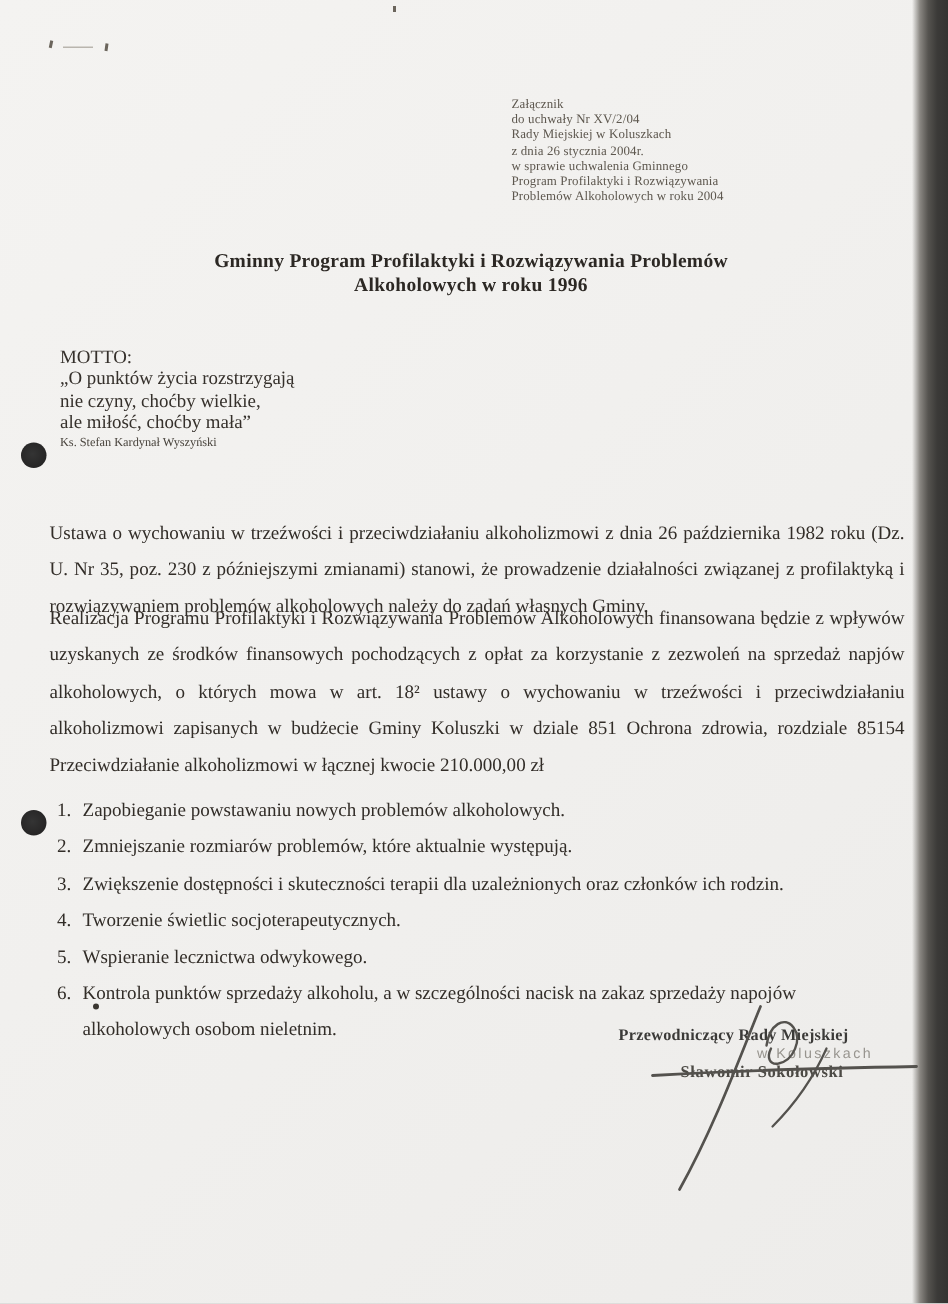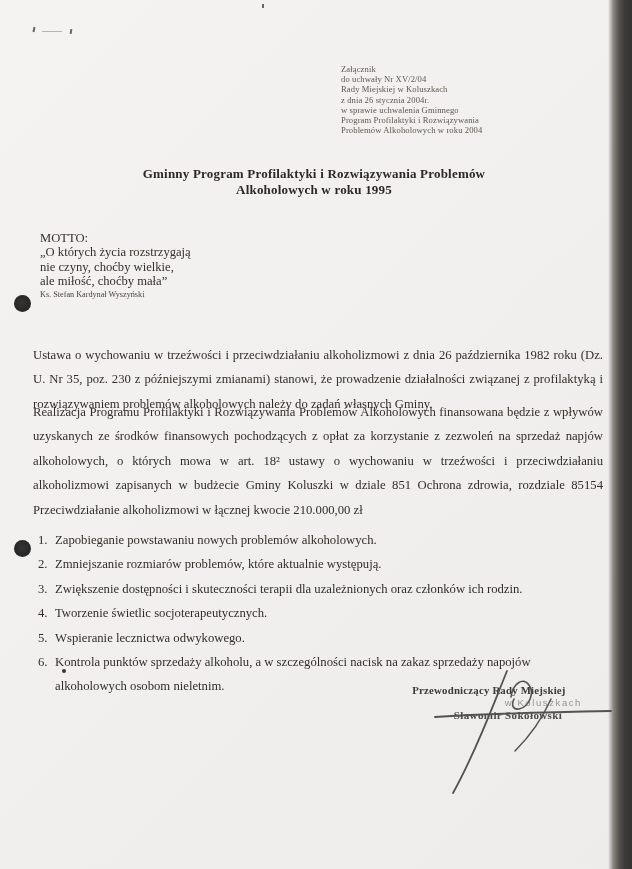--- a/index.html
+++ b/index.html
@@ -122,26 +122,26 @@
     <div>do uchwały Nr XV/2/04</div>
     <div>Rady Miejskiej w Koluszkach</div>
     <div>z dnia 26 stycznia 2004r.</div>
     <div>w sprawie uchwalenia Gminnego</div>
     <div>Program Profilaktyki i Rozwiązywania</div>
     <div>Problemów Alkoholowych w roku 2004</div>
   </div>
 
   <div class="doc-title">
     <div>Gminny Program Profilaktyki i Rozwiązywania Problemów</div>
-    <div>Alkoholowych w roku 1995</div>
+    <div>Alkoholowych w roku 1996</div>
   </div>
 
   <div class="motto">
     <div>MOTTO:</div>
-    <div>„O których życia rozstrzygają</div>
+    <div>„O punktów życia rozstrzygają</div>
     <div>nie czyny, choćby wielkie,</div>
     <div>ale miłość, choćby mała”</div>
     <div class="motto-attr">Ks. Stefan Kardynał Wyszyński</div>
   </div>
 
   <div class="body-copy para1">Ustawa o wychowaniu w trzeźwości i przeciwdziałaniu alkoholizmowi z dnia 26 października 1982 roku (Dz. U. Nr 35, poz. 230 z późniejszymi zmianami) stanowi, że prowadzenie działalności związanej z profilaktyką i rozwiązywaniem problemów alkoholowych należy do zadań własnych Gminy.</div>
   <div class="body-copy para2">Realizacja Programu Profilaktyki i Rozwiązywania Problemów Alkoholowych finansowana będzie z wpływów uzyskanych ze środków finansowych pochodzących z opłat za korzystanie z zezwoleń na sprzedaż napjów alkoholowych, o których mowa w art. 18² ustawy o wychowaniu w trzeźwości i przeciwdziałaniu alkoholizmowi zapisanych w budżecie Gminy Koluszki w dziale 851 Ochrona zdrowia, rozdziale 85154 Przeciwdziałanie alkoholizmowi w łącznej kwocie 210.000,00 zł</div>
 
 
   <div class="goals-list">

